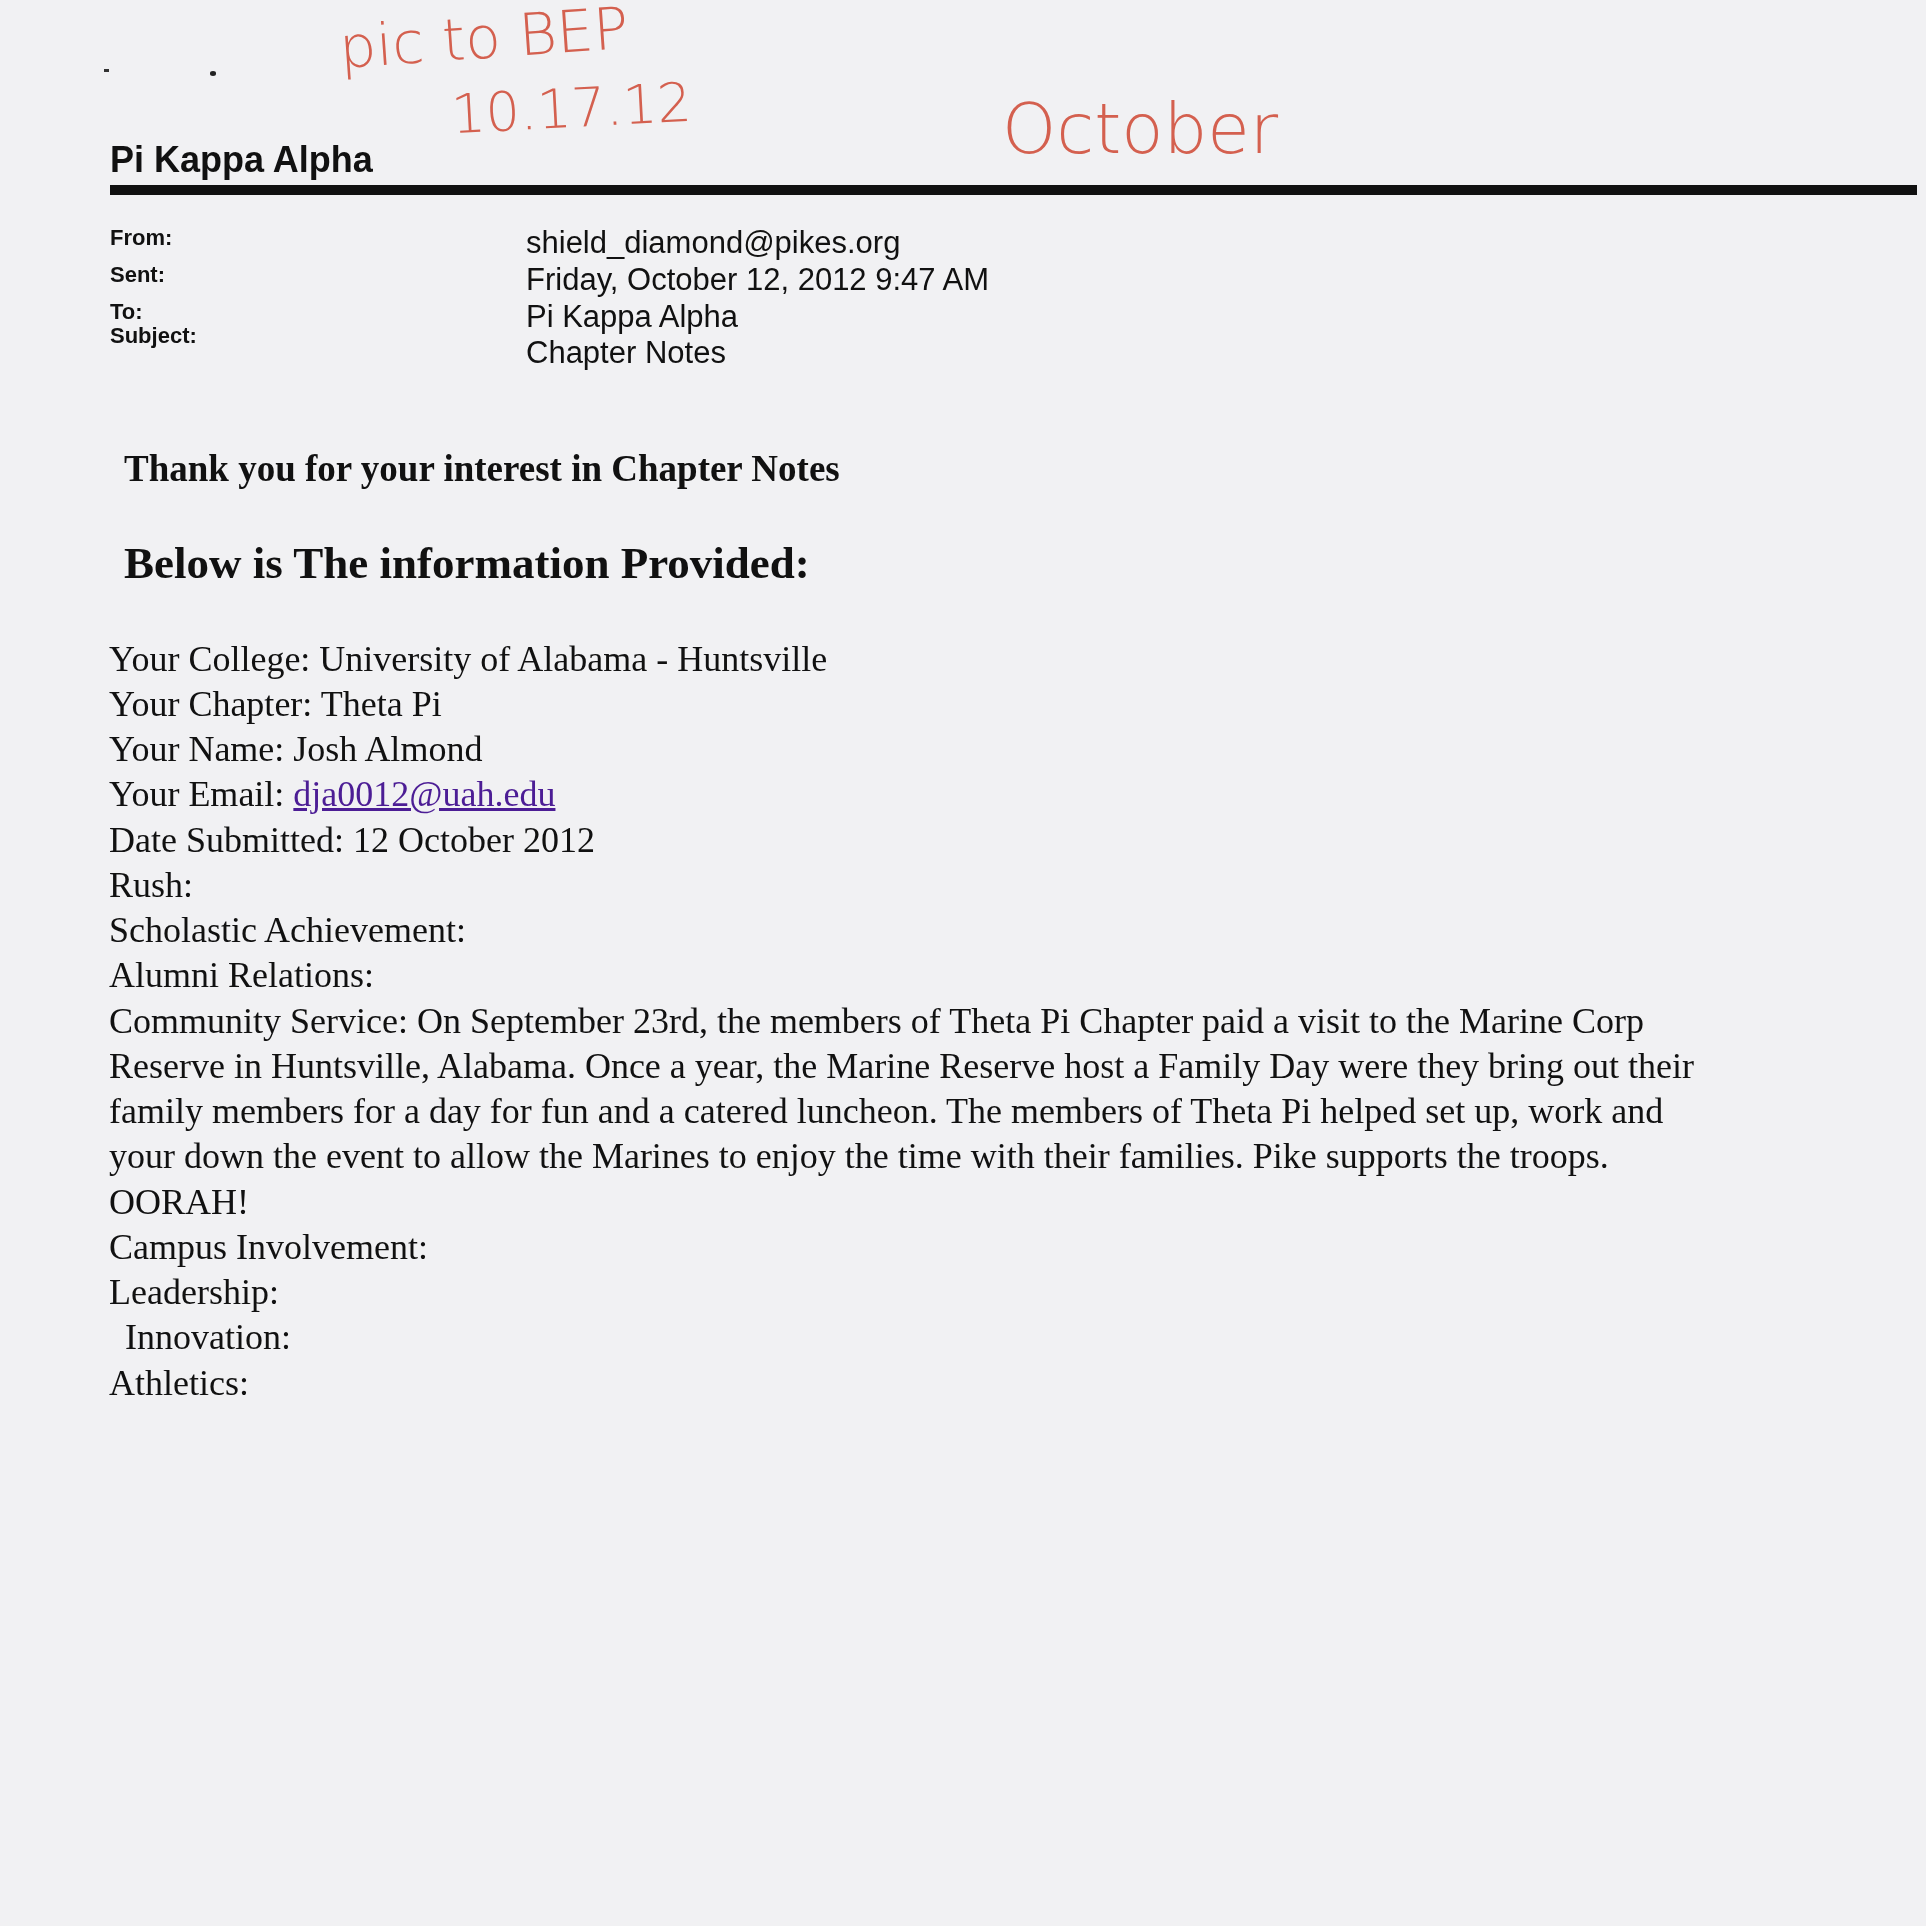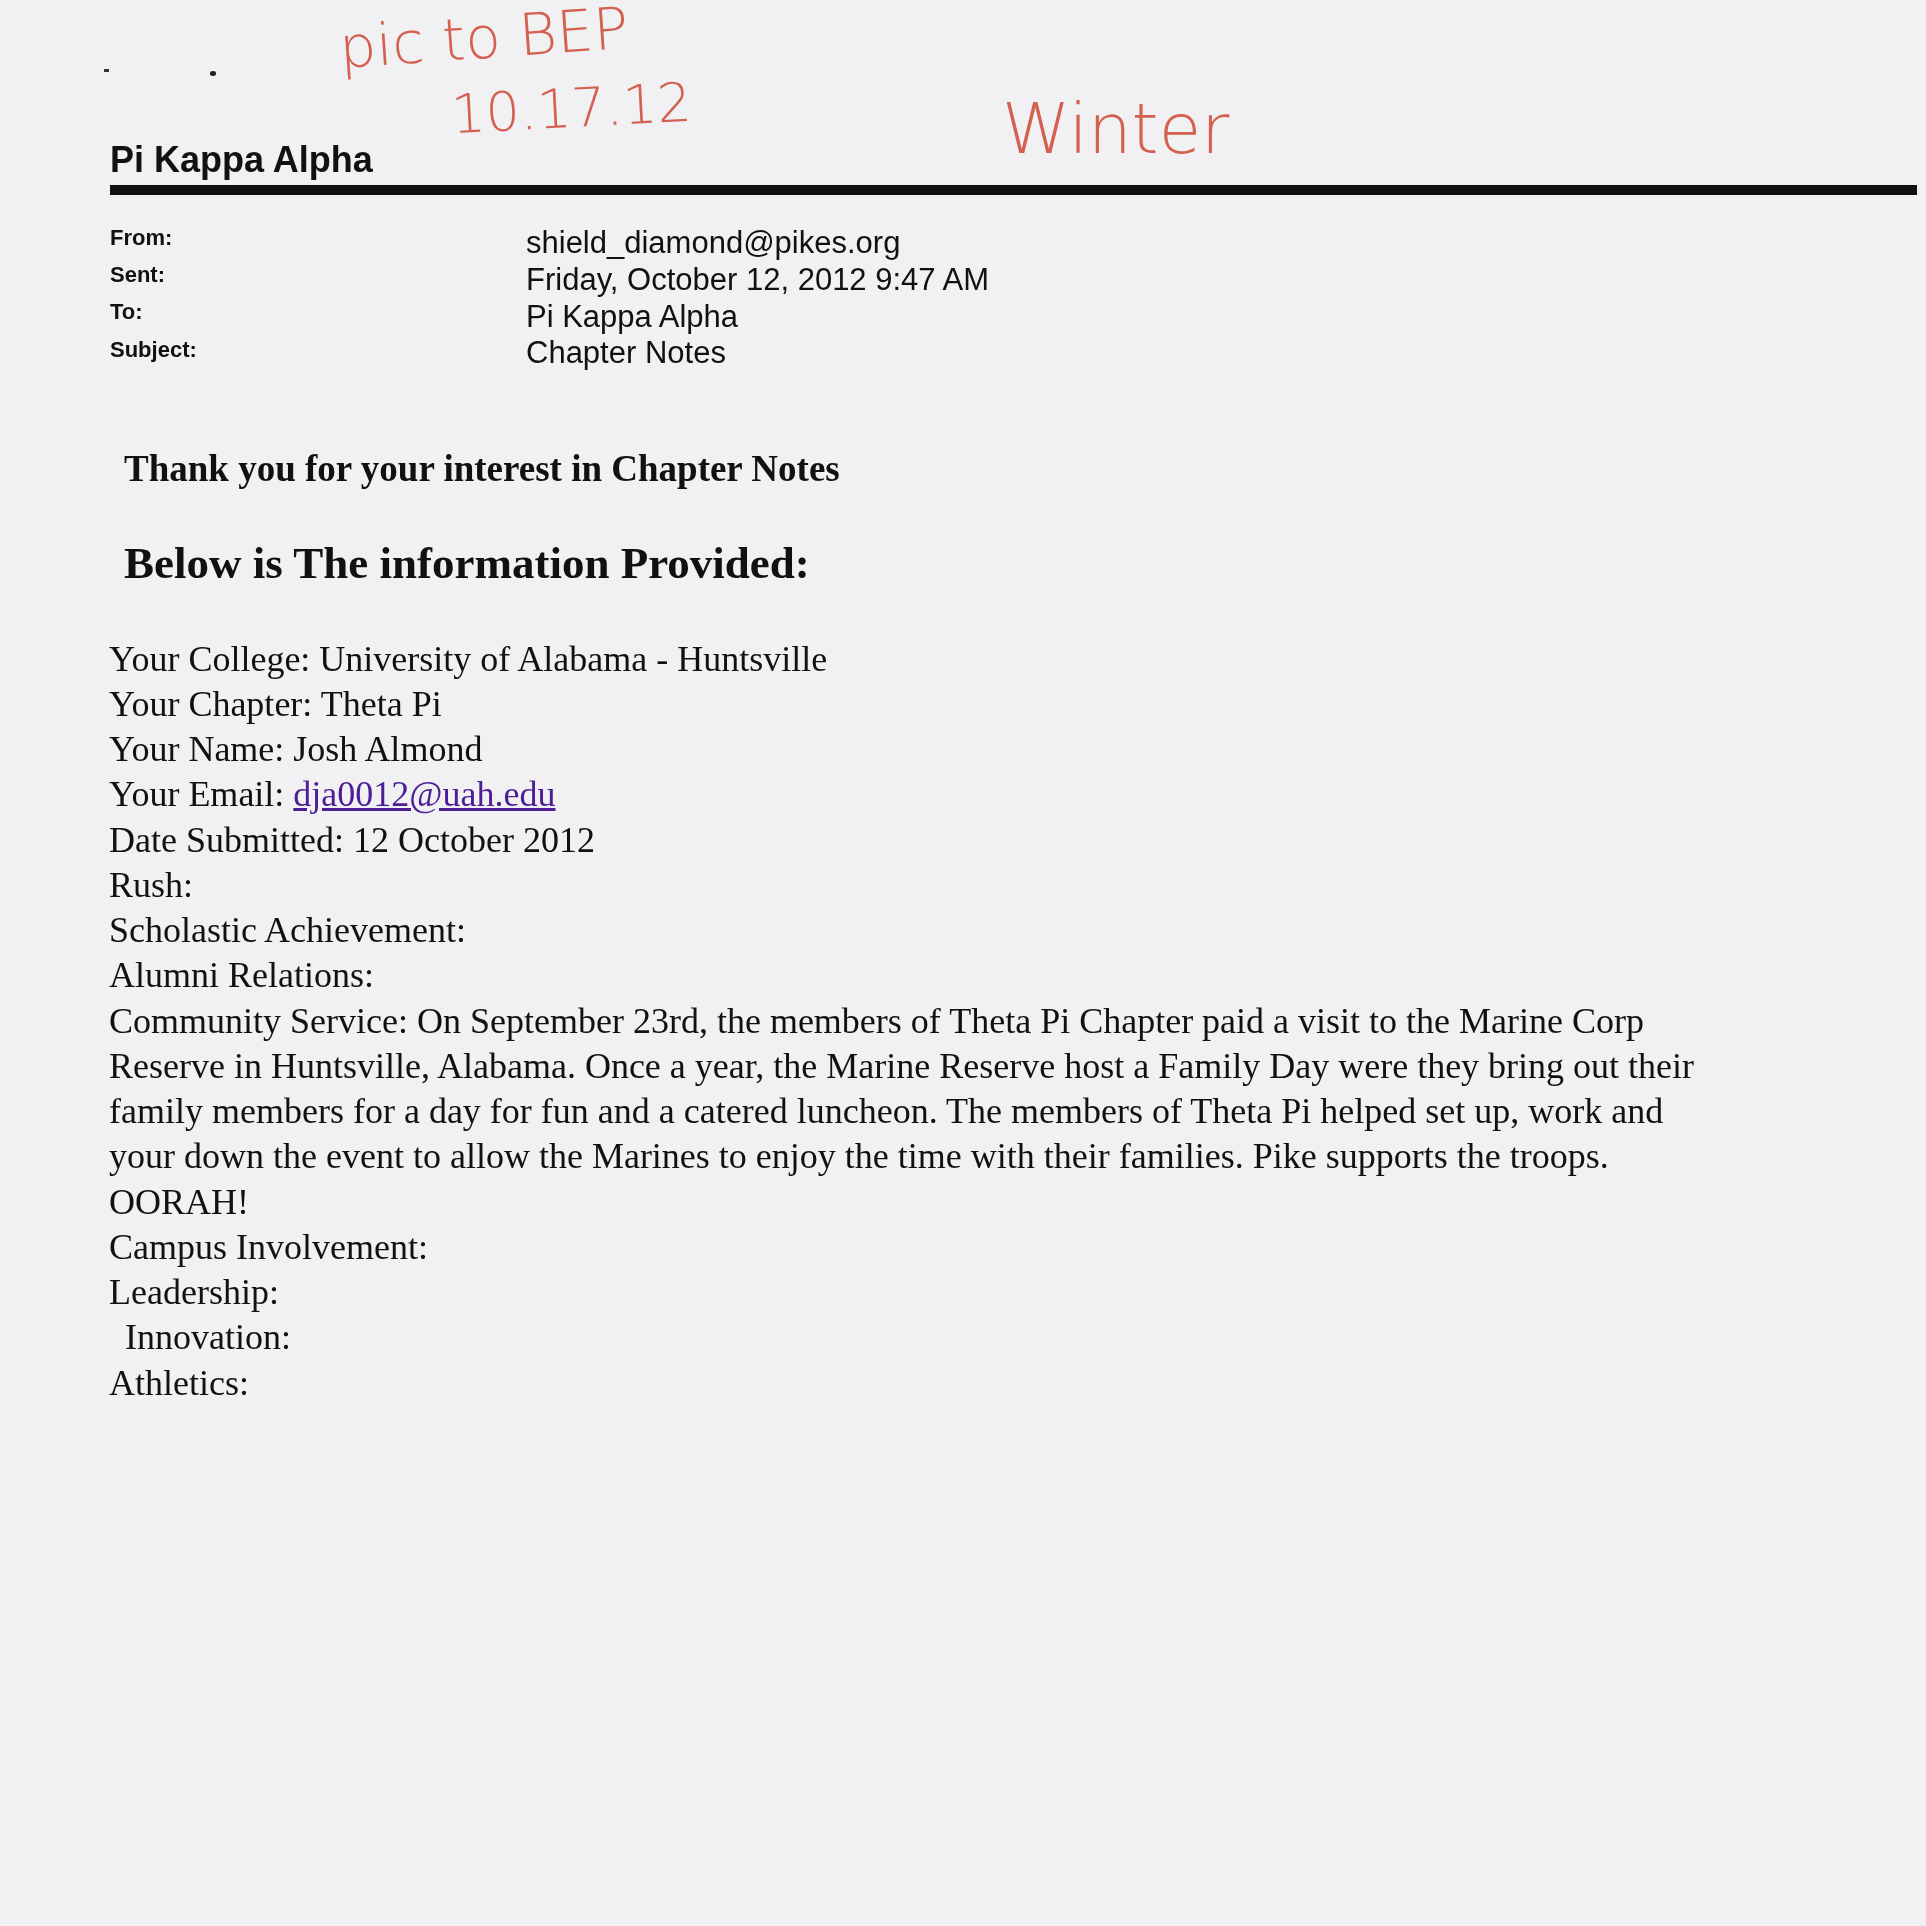--- a/index.html
+++ b/index.html
@@ -12,35 +12,35 @@
   .meta-val { left:526px; font-family:"Liberation Sans", sans-serif; font-size:31px; color:#111; }
   .h1 { left:110px; font-family:"Liberation Serif", serif; font-weight:bold; color:#111;margin-left:14px; }
   .body-line { left:109px; font-family:"Liberation Serif", serif; font-size:36px; color:#111; white-space:nowrap; }
   .email-link { color:#4c1d95; text-decoration:underline; }
 </style>
 </head>
 <body>
 
 <div class="abs hw" style="left:339px; top:3.9px; font-size:58px; transform:rotate(-4deg);">pic to BEP</div>
 <div class="abs hw" style="left:451px; top:77px; font-size:54px; transform:rotate(-3deg);">10.17.12</div>
-<div class="abs hw" style="left:1002px; top:89px; font-size:69px;">Winter</div>
+<div class="abs hw" style="left:1002px; top:89px; font-size:69px;">October</div>
 
 <div class="abs" style="left:104px; top:69px; width:5.4px; height:3.1px; background:#333;"></div>
 <div class="abs" style="left:210px; top:71px; width:6.2px; height:4.6px; background:#222; border-radius:50%;"></div>
 
 <div class="abs hdr-title">Pi Kappa Alpha</div>
 <div class="abs rule"></div>
 
 <div class="abs meta-label" style="top:225px;">From:</div>
 <div class="abs meta-val" style="top:225px;">shield_diamond@pikes.org</div>
 <div class="abs meta-label" style="top:262px;">Sent:</div>
 <div class="abs meta-val" style="top:262px;">Friday, October 12, 2012 9:47 AM</div>
 <div class="abs meta-label" style="top:299px;">To:</div>
 <div class="abs meta-val" style="top:299px;">Pi Kappa Alpha</div>
-<div class="abs meta-label" style="top:337px;">Subject:</div>
+<div class="abs meta-label" style="top:323px;">Subject:</div>
 <div class="abs meta-val" style="top:335px;">Chapter Notes</div>
 
 <div class="abs h1" style="top:447px; font-size:37px;">Thank you for your interest in Chapter Notes</div>
 <div class="abs h1" style="top:537px; font-size:45px;">Below is The information Provided:</div>
 
 <div class="abs body-line" style="top:638px;">Your College: University of Alabama - Huntsville</div>
 <div class="abs body-line" style="top:683px;">Your Chapter: Theta Pi</div>
 <div class="abs body-line" style="top:728px;">Your Name: Josh Almond</div>
 <div class="abs body-line" style="top:773px;">
   <span>Your Email: </span><span class="email-link">dja0012@uah.edu</span>

